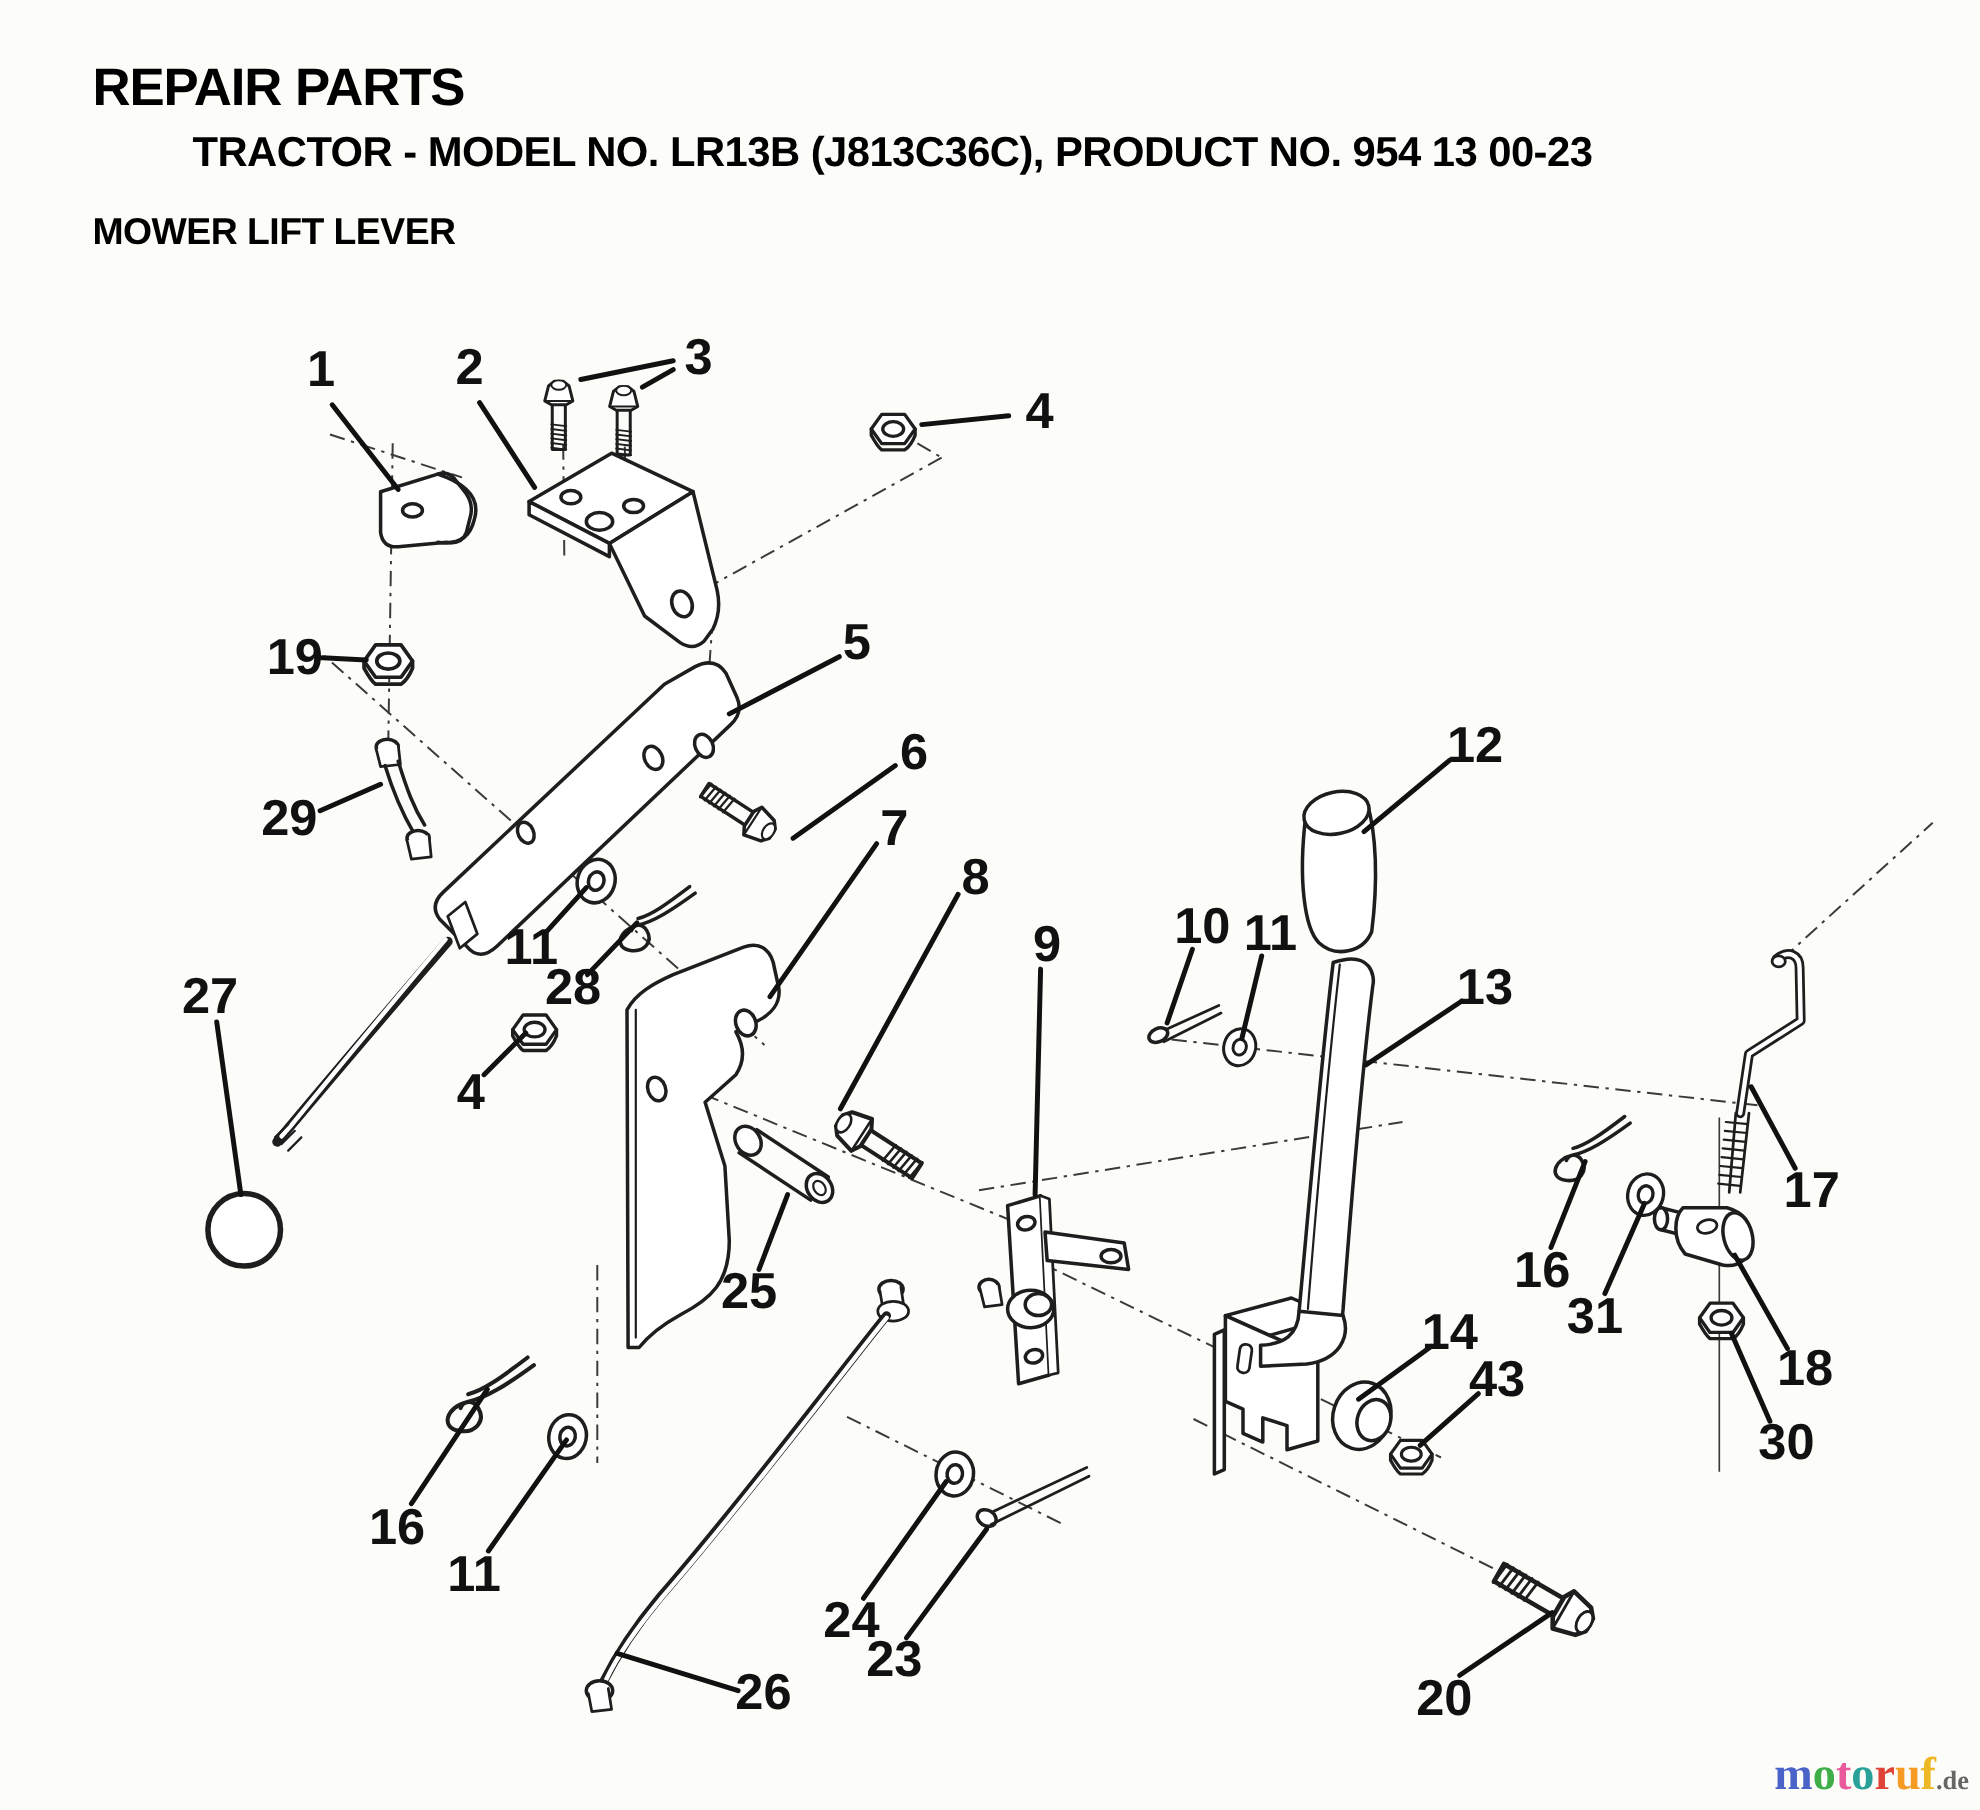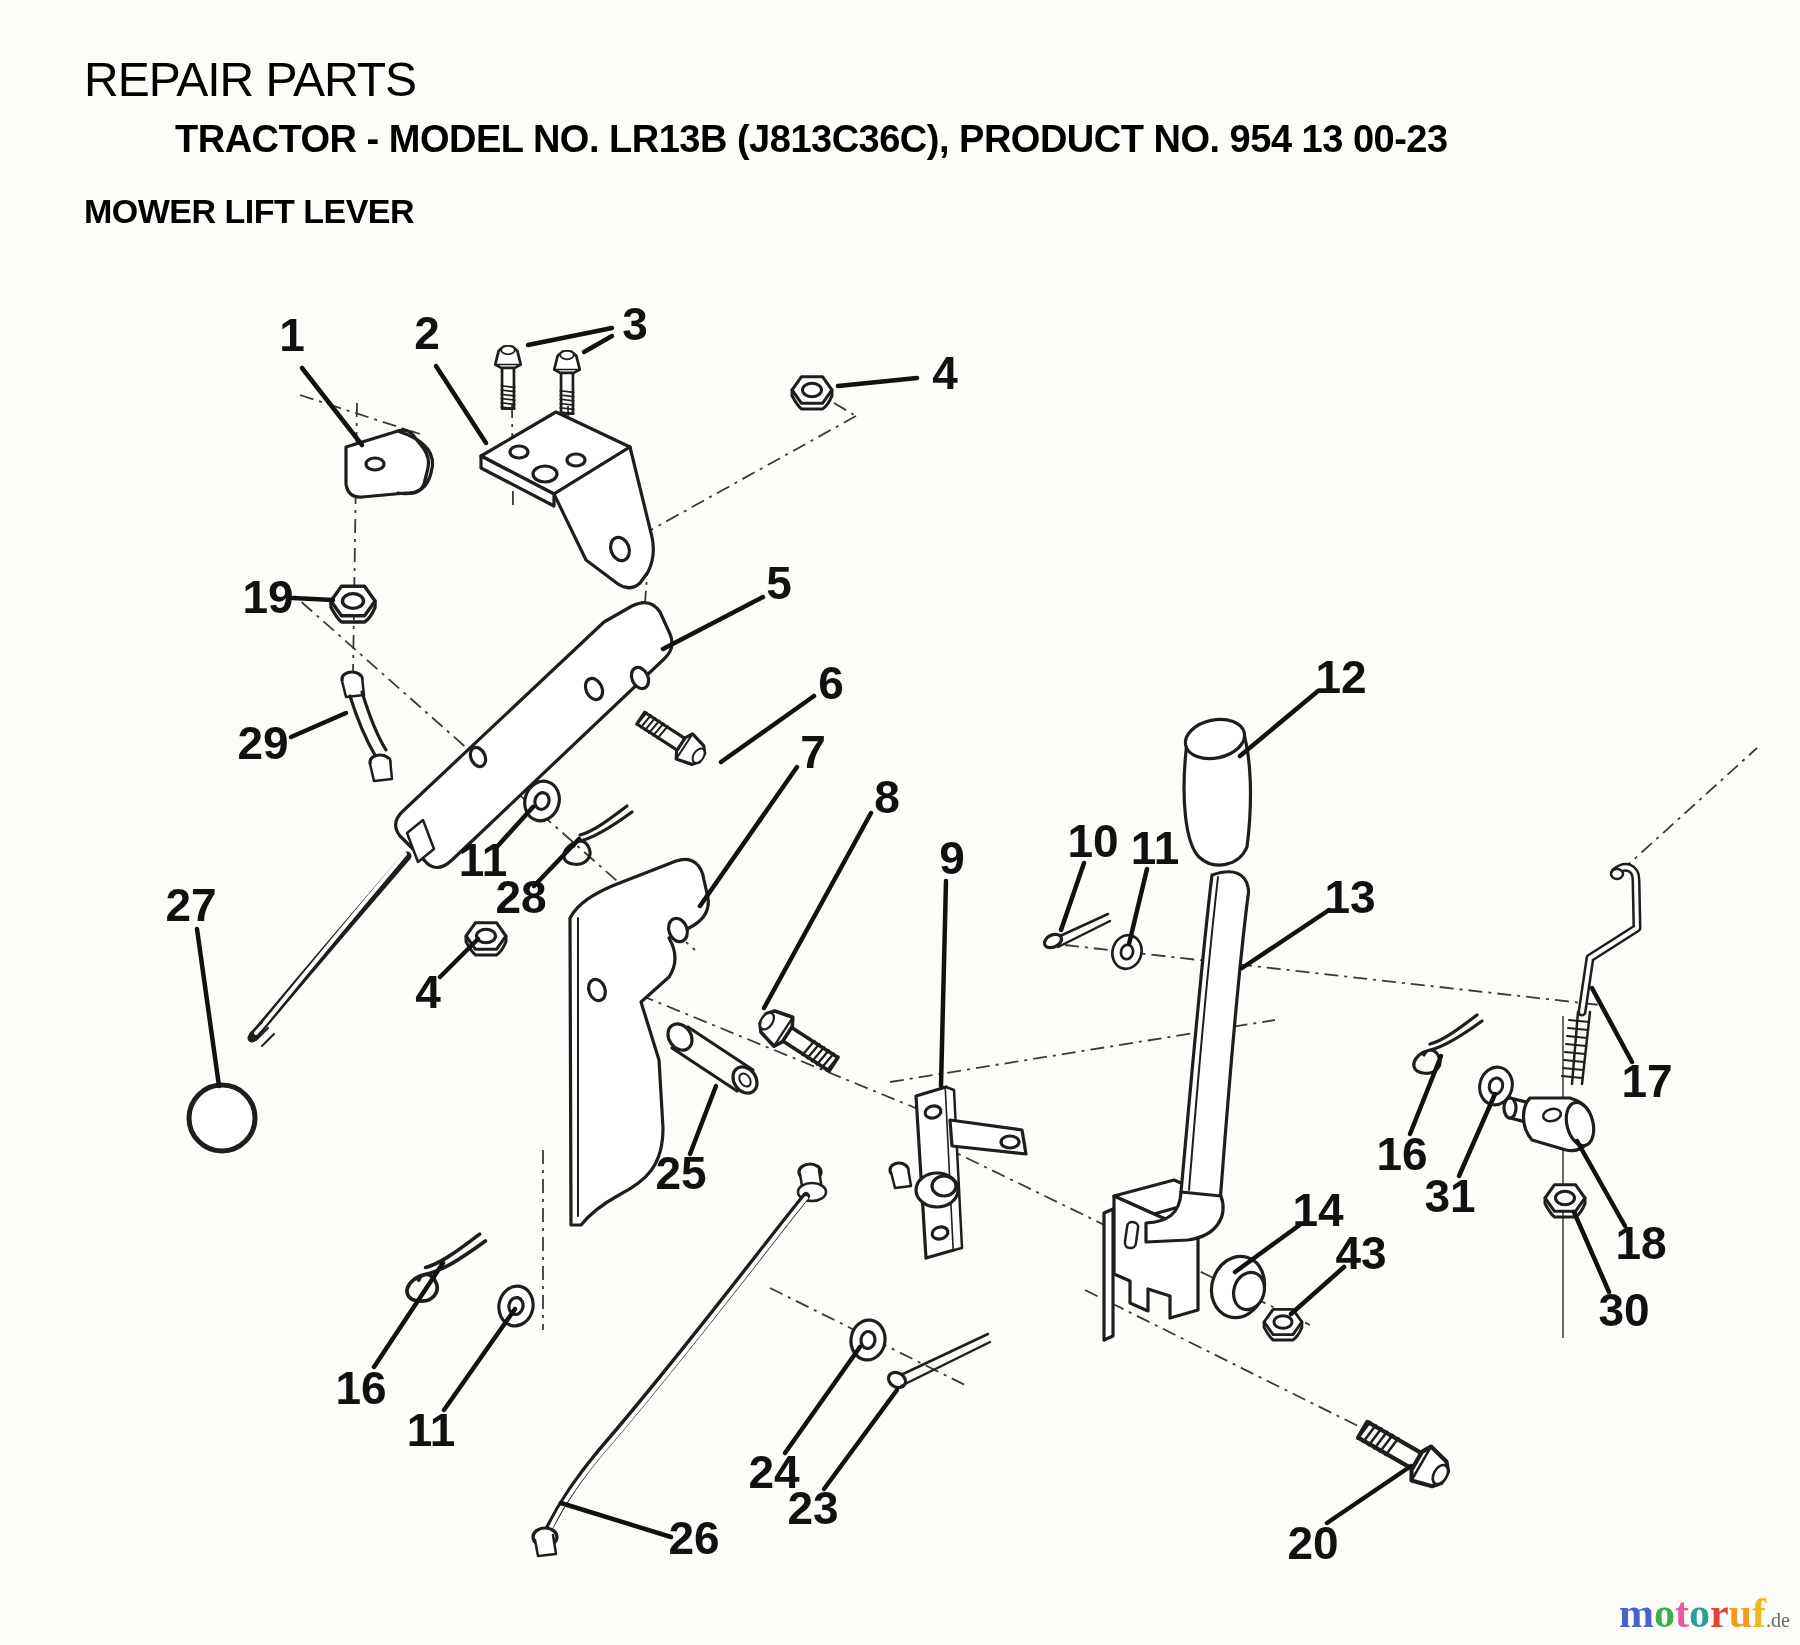--- a/index.html
+++ b/index.html
@@ -1,24 +1,24 @@
 <!DOCTYPE html>
 <html><head>
 <meta charset="utf-8">
 <style>
   html,body{margin:0;padding:0;}
   body{width:1800px;height:1645px;position:relative;font-family:"Liberation Sans",sans-serif;overflow:hidden;}
   #page{position:absolute;inset:0;}
   #diagram-svg{position:absolute;left:0;top:0;width:1800px;height:1645px;}
   .hdr{position:absolute;color:#000;white-space:nowrap;}
-  #title{left:84px;top:52px;font-size:48px;font-weight:normal;letter-spacing:-1px;}
+  #title{left:84px;top:52px;font-size:48px;font-weight:bold;letter-spacing:-1px;}
   #subtitle{left:175px;top:118px;font-size:38px;font-weight:bold;letter-spacing:-0.5px;}
   #section{left:84px;top:168px;font-size:34px;font-weight:bold;letter-spacing:-0.5px;margin-top:24px;}
   #watermark{position:absolute;right:10px;bottom:8px;font-family:"Liberation Serif",serif;font-weight:bold;font-size:42px;letter-spacing:0px;}
-  #watermark .suffix{font-size:20px;font-weight:normal;}
+  #watermark .suffix{font-size:24px;font-weight:bold;}
 </style>
 </head>
 <body style="background: rgb(252, 252, 249);">
 
 <div id="page">
 
   <svg id="diagram-svg" viewBox="0 0 1800 1645">
     <defs>
       <g id="nut">
         <path d="M-21 0 L-11 -14 L11 -14 L21 0 L11 14 L-11 14 Z" fill="#fff"></path>

